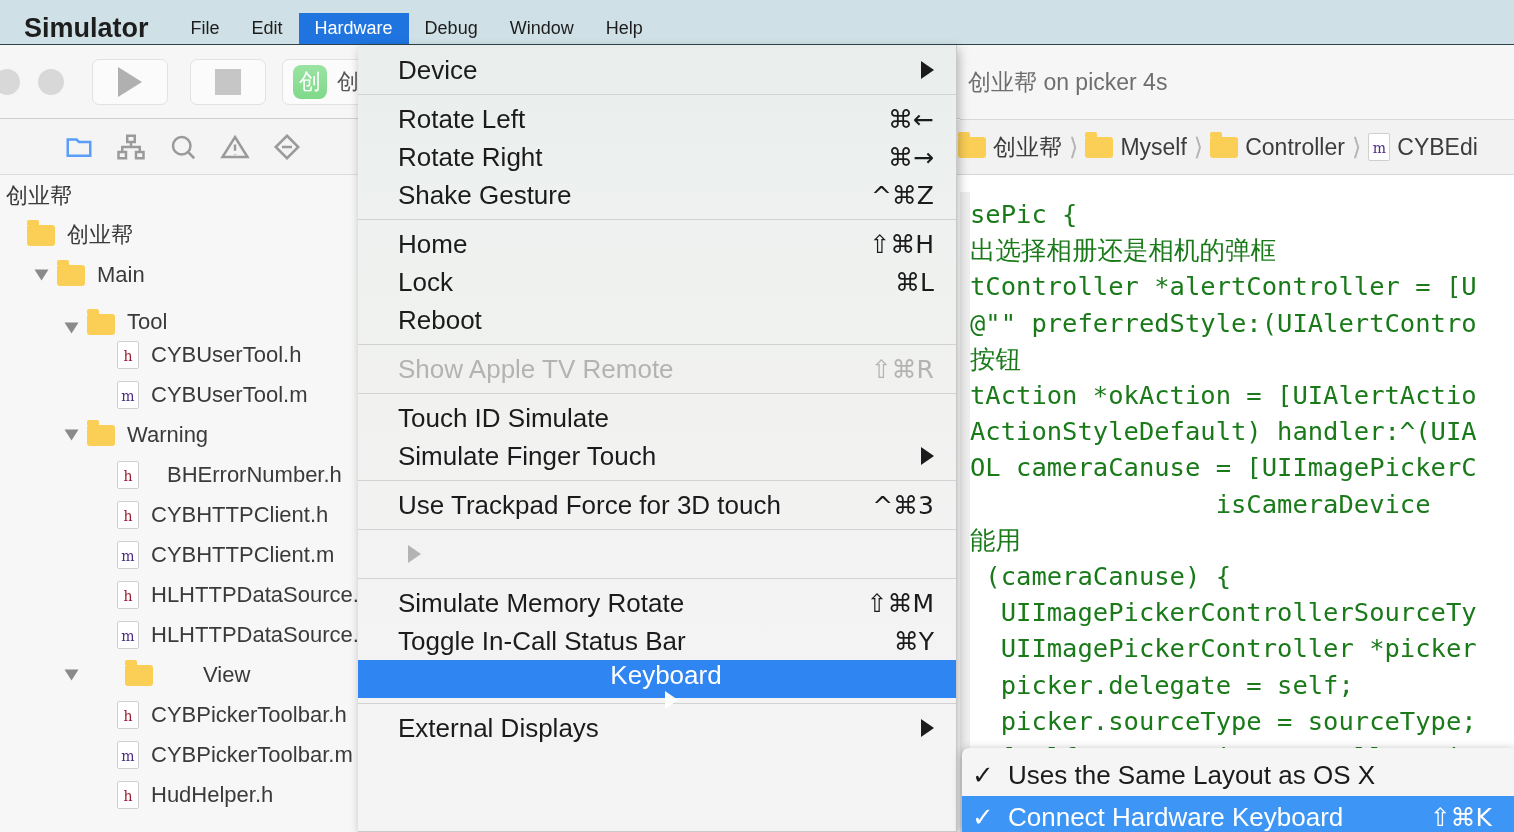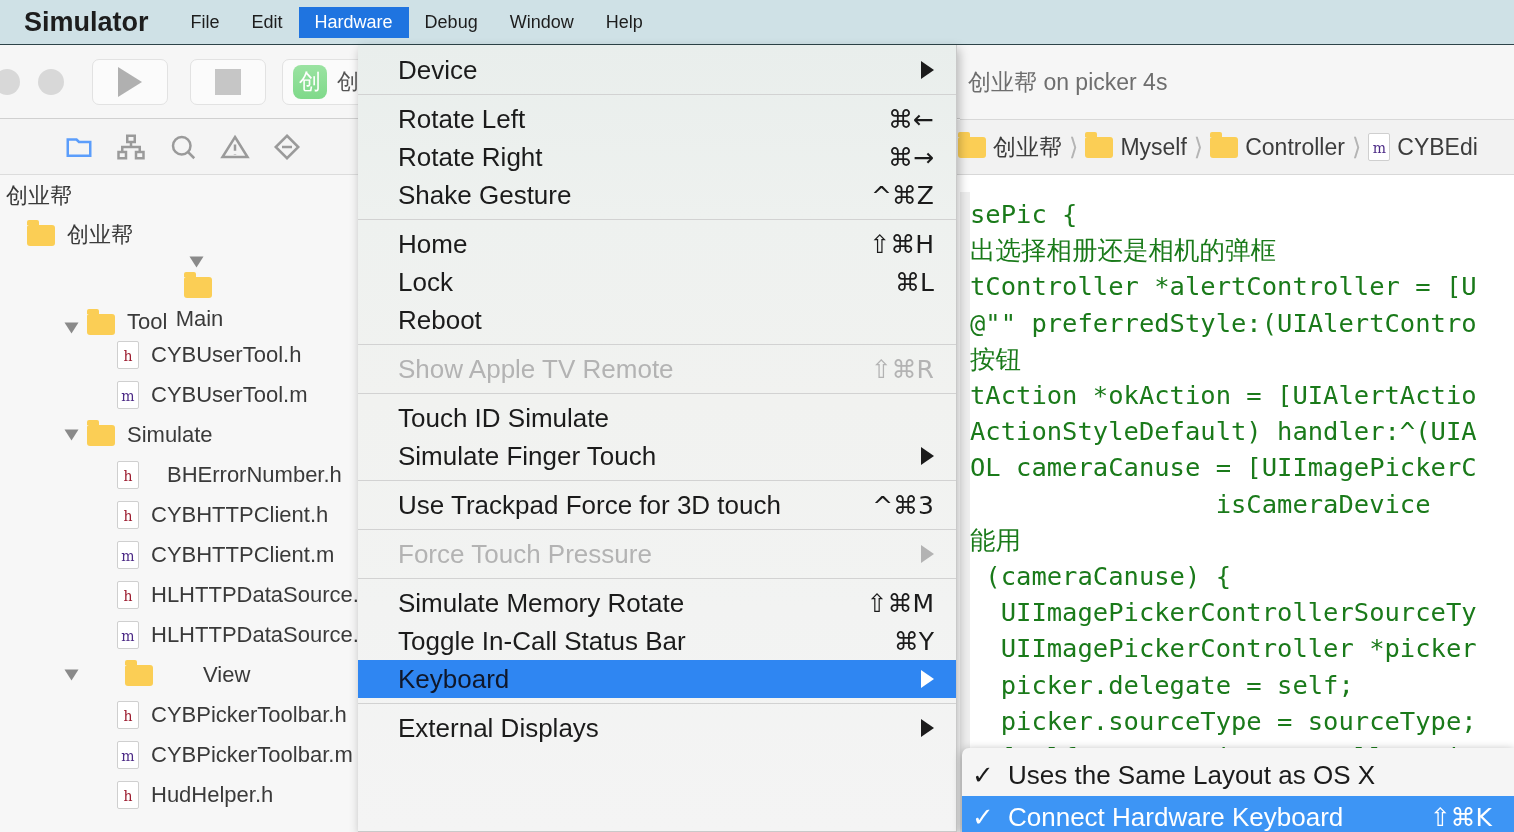--- a/index.html
+++ b/index.html
@@ -116,21 +116,21 @@
     font-family: "DejaVu Sans Mono", monospace;
     font-size: 25.5px; line-height: 36.2px; color: #1a7a1a;
     white-space: pre;
   }
 
   
   .menubar {
     position: absolute; left: 0; top: 0; width: 1514px; height: 45px;
     background: #cfe1e6;
     border-bottom: 1px solid #2e4449;
-    display: flex; align-items: center;
+    display: flex; align-items: flex-end;
   }
   .mb-item {
     display: flex; align-items: center; padding: 0 16px;
     font-size: 18px; color: #1d1d1d; white-space: nowrap;
   }
   .mb-item.app { font-weight: bold; font-size: 27px; padding-left: 24px; padding-right: 26px; }
   .mb-item.open { background: #1f74e0; color: #ffffff; }
 
   
   .menu {
@@ -145,21 +145,21 @@
     height: 38px; display: flex; align-items: center;
     padding: 0 22px 0 40px;
     font-size: 26px; color: #1b1b1b; white-space: nowrap;
   }
   .mi .lbl { flex: 1 1 auto; }
   .mi .key {
     font-family: "DejaVu Sans", sans-serif; font-size: 25px;
     color: #1b1b1b; letter-spacing: 0px;
   }
   .mi.dim, .mi.dim .key { color: #b3b3b3; }
-  .mi.sel { background: #2f86f2; color: #0f172a; }
+  .mi.sel { background: #2f86f2; color: #ffffff; flex-direction: column; }
   .mi.sel .key, .mi.sel .arrow { color: #ffffff; }
   .arrow {
     width: 0; height: 0; border-left: 13px solid #1b1b1b;
     border-top: 9px solid transparent; border-bottom: 9px solid transparent;
     margin-left: 10px;
   }
   .mi.dim .arrow { border-left-color: #b3b3b3; }
   .mi.sel .arrow { border-left-color: #ffffff; }
   .msep { height: 1px; background: #d2d2d2; margin: 5px 0; }
   .mspace { height: 6px; }
@@ -230,21 +230,21 @@
     </div>
 
     <div class="xc-nav">
       <div class="nav-root">创业帮</div>
       <div id="nav-rows">
           <div class="nav-row" style="padding-left: 6px;">
             <span class="disc hidden"></span>
             <span class="folder"></span>
             <span style="margin-left: 4px;">创业帮</span>
           </div>
-          <div class="nav-row" style="padding-left: 36px; flex-direction: column;">
+          <div class="nav-row" style="padding-left: 36px;">
             <span class="disc"></span>
             <span class="folder"></span>
             <span style="margin-left: 4px;">Main</span>
           </div>
           <div class="nav-row" style="padding-left: 66px; align-items: flex-end;">
             <span class="disc"></span>
             <span class="folder"></span>
             <span style="margin-left: 4px;">Tool</span>
           </div>
           <div class="nav-row" style="padding-left: 96px;">
@@ -253,21 +253,21 @@
             <span style="margin-left: 4px;">CYBUserTool.h</span>
           </div>
           <div class="nav-row" style="padding-left: 96px;">
             <span class="disc hidden"></span>
             <span class="srcfile m">m</span>
             <span style="margin-left: 4px;">CYBUserTool.m</span>
           </div>
           <div class="nav-row" style="padding-left: 66px;">
             <span class="disc"></span>
             <span class="folder"></span>
-            <span style="margin-left: 4px;">Simulate</span>
+            <span style="margin-left: 4px;">Warning</span>
           </div>
           <div class="nav-row" style="padding-left: 96px;">
             <span class="disc hidden"></span>
             <span class="srcfile h">h</span>
             <span style="margin-left: 20px;">BHErrorNumber.h</span>
           </div>
           <div class="nav-row" style="padding-left: 96px;">
             <span class="disc hidden"></span>
             <span class="srcfile h">h</span>
             <span style="margin-left: 4px;">CYBHTTPClient.h</span>
@@ -420,21 +420,20 @@
           <span class="lbl">Simulate Finger Touch</span>
           <span class="arrow"></span>
         </div>
         <div class="msep"></div>
         <div class="mi">
           <span class="lbl">Use Trackpad Force for 3D touch</span>
           <span class="key">^⌘3</span>
         </div>
         <div class="msep"></div>
         <div class="mi dim">
-          <span class="lbl">Force Touch Pressure</span>
           <span class="arrow"></span>
         </div>
         <div class="msep"></div>
         <div class="mi">
           <span class="lbl">Simulate Memory Rotate</span>
           <span class="key">⇧⌘M</span>
         </div>
         <div class="mi">
           <span class="lbl">Toggle In-Call Status Bar</span>
           <span class="key">⌘Y</span>

